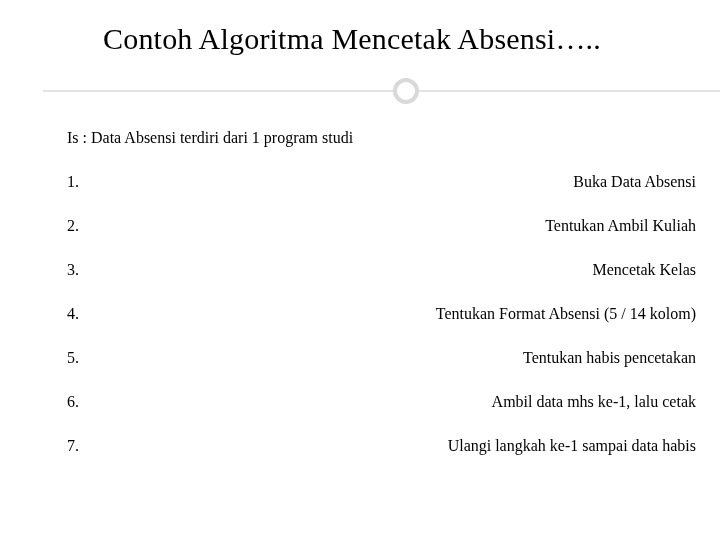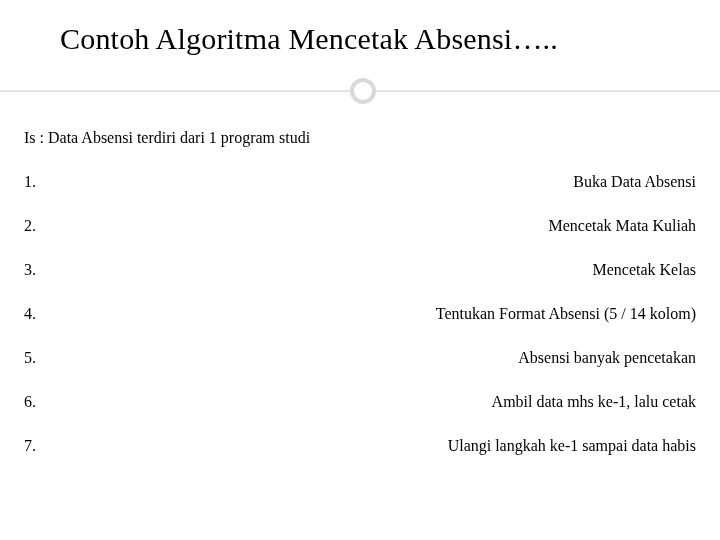--- a/index.html
+++ b/index.html
@@ -10,20 +10,21 @@
     background: #fff;
     font-family: Georgia, "Times New Roman", serif;
     color: #000;
     overflow: hidden;
   }
   .slide {
     position: relative;
     width: 720px;
     height: 540px;
     box-sizing: border-box;
+    padding-left: 43px;
   }
   .title {
     font-size: 30px;
     padding: 22px 0 18px 60px;
     letter-spacing: 0.2px;
   }
   .divider-wrap {
     position: relative;
     height: 34px;
   }
@@ -82,22 +83,22 @@
 
   <div class="divider-wrap">
     <div class="divider-line"></div>
     <div class="divider-circle"></div>
   </div>
 
   <div class="body">
     <div class="intro">Is : Data Absensi terdiri dari 1 program studi</div>
     <ol class="steps">
       <li>Buka Data Absensi</li>
-      <li>Mencetak Mata Kuliah</li>
+      <li>Tentukan Ambil Kuliah</li>
       <li>Mencetak Kelas</li>
       <li>Tentukan Format Absensi (5 / 14 kolom)</li>
-      <li>Absensi banyak pencetakan</li>
+      <li>Tentukan habis pencetakan</li>
       <li>Ambil data mhs ke-1, lalu cetak</li>
       <li>Ulangi langkah ke-1  sampai data habis</li>
     </ol>
   </div>
 
 </div>
 
 </body></html>

